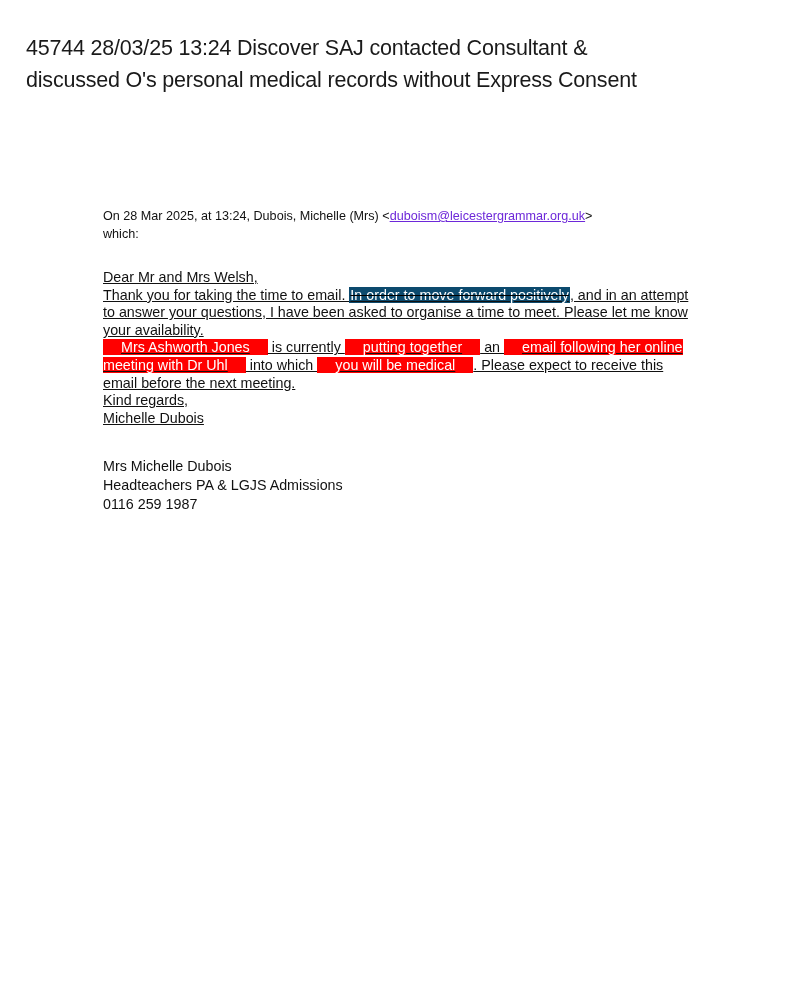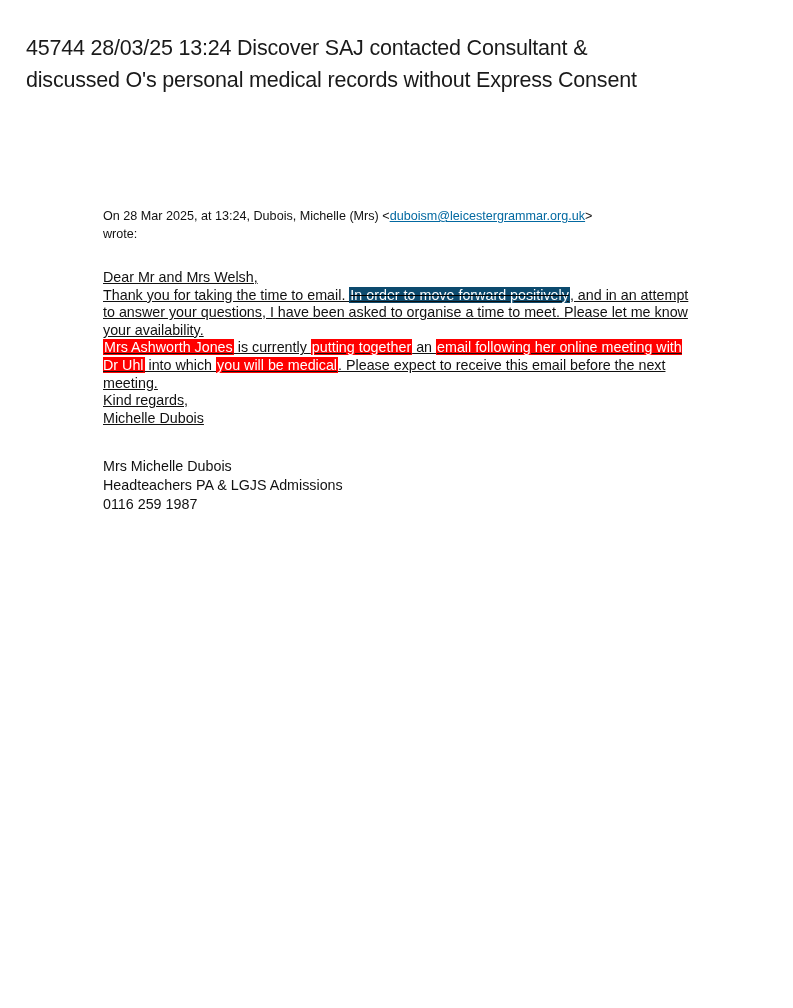--- a/index.html
+++ b/index.html
@@ -40,37 +40,37 @@
     width: 590px;
     font-family: "Liberation Sans", sans-serif;
     color: #111111;
   }
   .email-header {
     font-size: 12.6px;
     line-height: 17.5px;
     margin-bottom: 0;
   }
   .email-link {
-    color: #0369a1;
+    color: #6d28d9;
     text-decoration: underline;
   }
   .spacer-1 { height: 26px; }
   .body-text {
     font-size: 14.3px;
     line-height: 17.6px;
     white-space: normal;
     text-decoration: underline;
   }
   .body-text p {
     margin: 0;
   }
   .hl {
     background: #ff0000;
     color: #ffffff;
-    padding: 0 1px;
+    padding: 0 18px;
   }
   .hl-strike {
     background: #0c4a6e;
     color: #ffffff;
     text-decoration: line-through;
     text-decoration-color: #000000;
     padding: 0 1px;
   }
   .spacer-2 { height: 30px; }
   .signature {
@@ -83,21 +83,21 @@
 <body>
 
 <div class="page">
 
   <div class="doc-title">45744 28/03/25 13:24  Discover SAJ contacted Consultant &amp; discussed O's personal medical records without Express Consent</div>
 
   <div class="email-block">
 
     <div class="email-header">
       <span>On 28 Mar 2025, at 13:24, Dubois, Michelle (Mrs) &lt;</span><a class="email-link" href="#">duboism@leicestergrammar.org.uk</a><span>&gt;</span><br>
-      <span>wrote:</span>
+      <span>which:</span>
     </div>
 
     <div class="spacer-1"></div>
 
     <div class="body-text">
       <p><span>Dear Mr and Mrs Welsh,</span></p>
       <p><span>Thank you for taking the time to email. </span><span class="hl-strike">In order to move forward positively</span><span>, and in an attempt to answer your questions, I have been asked to organise a time to meet. Please let me know your availability.</span></p>
       <p><span class="hl">Mrs Ashworth Jones</span><span> is currently </span><span class="hl">putting together</span><span> an </span><span class="hl">email following her online meeting with Dr Uhl</span><span> into which </span><span class="hl">you will be medical</span><span>. Please expect to receive this email before the next meeting.</span></p>
       <p><span>Kind regards,</span></p>
       <p><span>Michelle Dubois</span></p>

